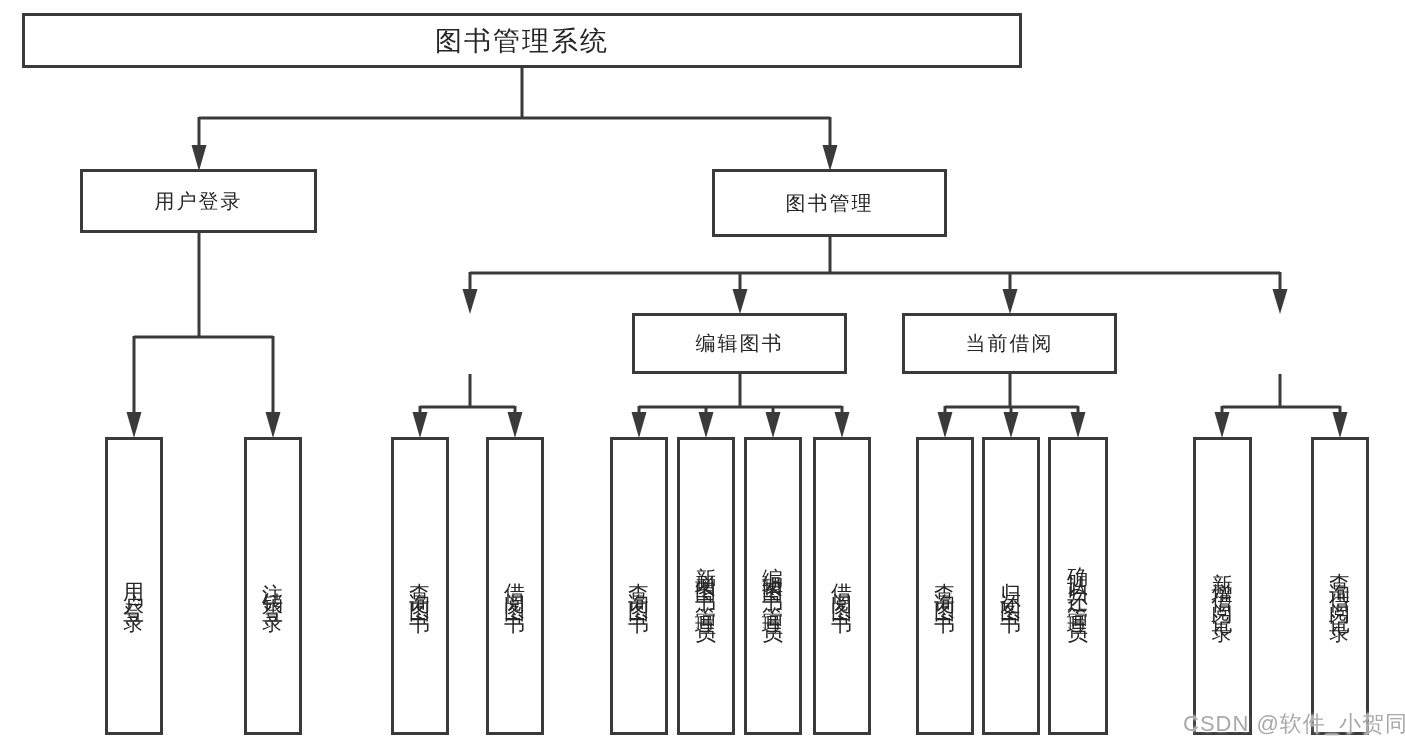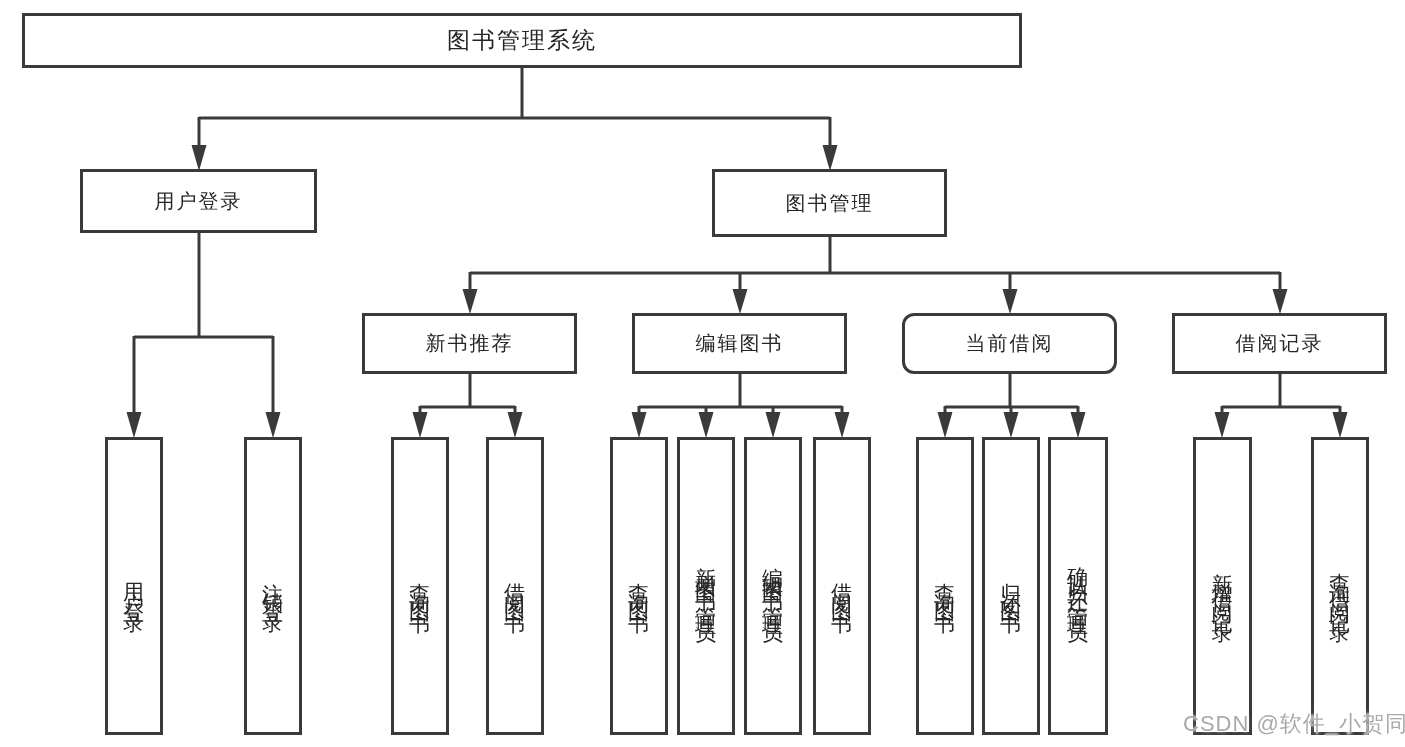--- a/index.html
+++ b/index.html
@@ -31,21 +31,21 @@
     justify-content: center;
     color: #262626;
     z-index: 2;
   }
   .box.h {
     font-size: 20px;
     letter-spacing: 2px;
     white-space: nowrap;
   }
   .box.title {
-    font-size: 23px;
+    font-size: 27px;
   }
   .box.v {
     font-size: 21px;
     writing-mode: vertical-rl;
     letter-spacing: 10px;
     line-height: 1;
     white-space: nowrap;
   }
   .box.v.tight {
     letter-spacing: 8px;
@@ -134,24 +134,22 @@
       <polygon points="1214.5,412 1229.5,412 1222,438"></polygon>
       <polygon points="1332.5,412 1347.5,412 1340,438"></polygon>
     </g>
   </svg>
 
   <div class="box h title" style="left:22px; top:13px; width:1000px; height:55px;">图书管理系统</div>
 
   <div class="box h" style="left:80px; top:169px; width:237px; height:64px;">用户登录</div>
   <div class="box h" style="left:712px; top:169px; width:235px; height:68px;">图书管理</div>
 
-  <div class="box h" style="left:362px; top:313px; width:215px; height:61px;">新书推荐</div>
   <div class="box h" style="left:632px; top:313px; width:215px; height:61px;">编辑图书</div>
-  <div class="box h" style="left:902px; top:313px; width:215px; height:61px;border-radius:12px;">当前借阅</div>
-  <div class="box h" style="left:1172px; top:313px; width:215px; height:61px;">借阅记录</div>
+  <div class="box h" style="left:902px; top:313px; width:215px; height:61px;">当前借阅</div>
 
   <div class="box v" style="left:105px; top:437px; width:58px; height:298px;">用户登录</div>
   <div class="box v" style="left:244px; top:437px; width:58px; height:298px;">注销登录</div>
 
   <div class="box v" style="left:391px; top:437px; width:58px; height:298px;">查询图书</div>
   <div class="box v" style="left:486px; top:437px; width:58px; height:298px;">借阅图书</div>
 
   <div class="box v" style="left:610px; top:437px; width:58px; height:298px;">查询图书</div>
   <div class="box v tight" style="left:677px; top:437px; width:58px; height:298px;">新增图书（管理员）</div>
   <div class="box v tight" style="left:744px; top:437px; width:58px; height:298px;">编辑图书（管理员）</div>

